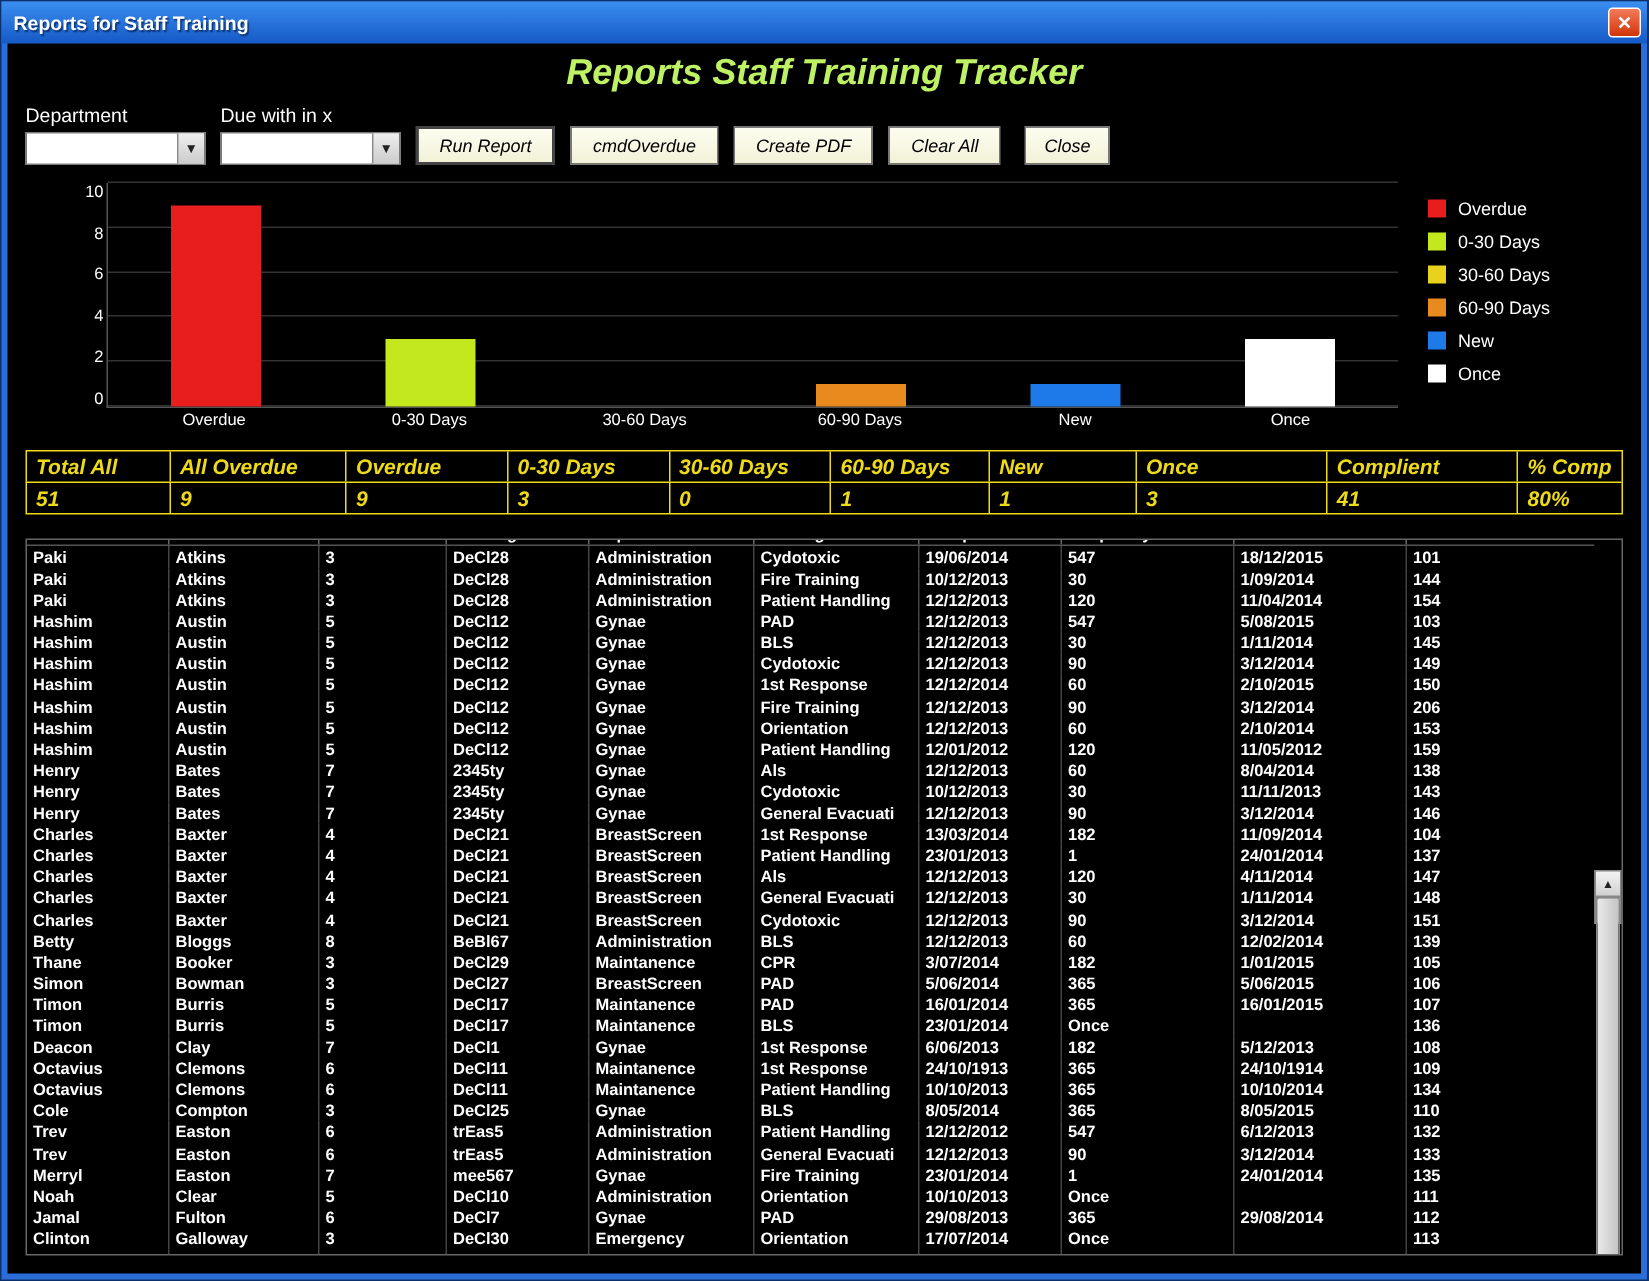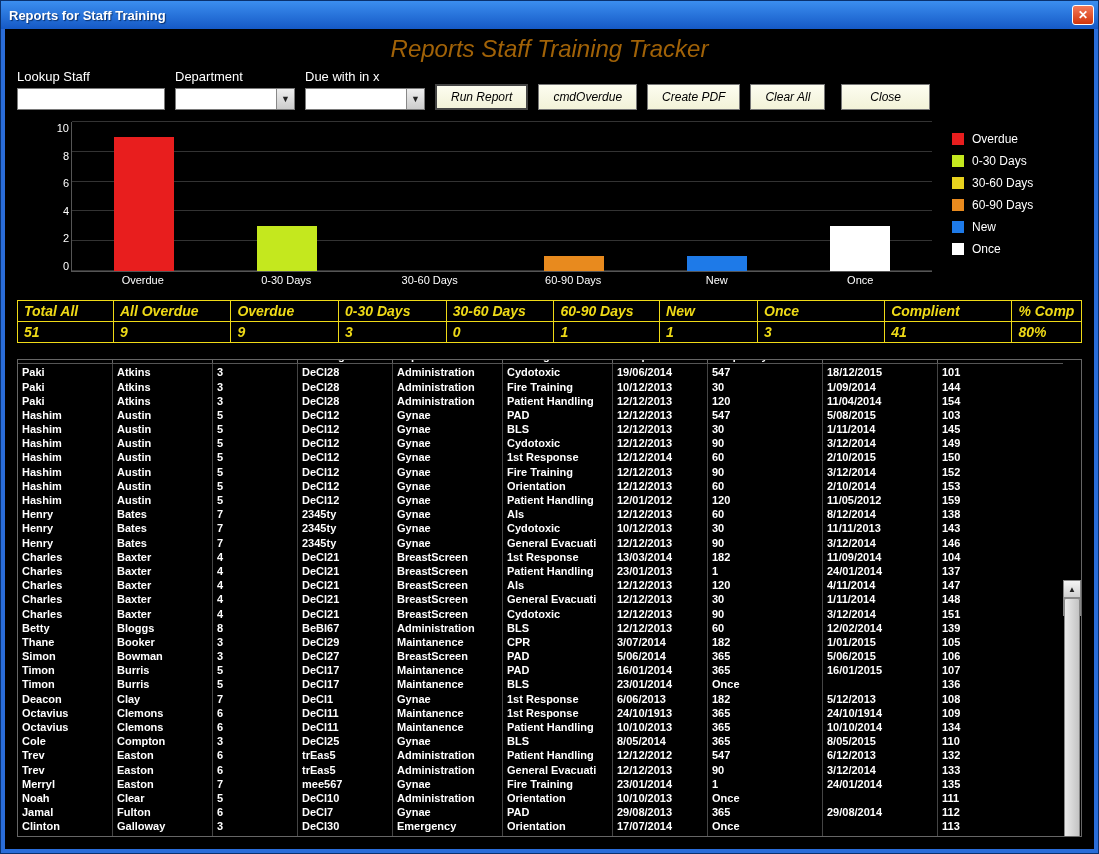--- a/index.html
+++ b/index.html
@@ -43,22 +43,22 @@
     top:28px; left:4px; right:4px; bottom:4px;
     background:#000;
     padding: 4px 12px 12px 12px;
     display:flex;
     flex-direction:column;
   }
   .app-title {
     text-align:center;
     font-size:24px;
     font-style:italic;
-    font-weight:normal;
-    color:#a16207;
+    font-weight:bold;
+    color:#bef264;
     font-family: Verdana, sans-serif;
     margin: 2px 0 6px 0;
   }
   .filters {
     display:flex;
     gap: 10px;
     align-items:flex-end;
     margin-bottom: 8px;
   }
   .field-lbl {
@@ -218,43 +218,39 @@
 <div class="window">
   <div class="titlebar">
     <span class="title">Reports for Staff Training</span>
     <div class="close-btn">✕</div>
   </div>
 
   <div class="client">
     <div class="app-title">Reports Staff Training Tracker</div>
 
     <div class="filters">
-      <div>
-        <div class="field-lbl">Lookup Staff</div>
-        <input class="txt" value="" style="">
-      </div>
       <div>
         <div class="field-lbl">Department</div>
         <span class="sel-wrap">
           <input class="sel" value="" style="">
           <span class="sel-arrow">▼</span>
         </span>
       </div>
       <div>
         <div class="field-lbl">Due with in x</div>
         <span class="sel-wrap">
           <input class="sel" value="" style="">
           <span class="sel-arrow">▼</span>
         </span>
       </div>
       <button class="btn" style="border:2px solid #444">Run Report</button>
       <button class="btn">cmdOverdue</button>
       <button class="btn">Create PDF</button>
       <button class="btn">Clear All</button>
-      <button class="btn" style="margin-left:6px;padding:0 28px">Close</button>
+      <button class="btn" style="margin-left:6px;padding:0 12px">Close</button>
     </div>
 
     <div class="chart-area">
       <div class="chart-plot">
         <div class="y-axis" id="yaxis">
             <div>10</div>
             <div>8</div>
             <div>6</div>
             <div>4</div>
             <div>2</div>
@@ -456,21 +452,21 @@
             <div class="grid-body-row">
               <div class="gc c0">Hashim</div>
               <div class="gc c1">Austin</div>
               <div class="gc c2">5</div>
               <div class="gc c3">DeCl12</div>
               <div class="gc c4">Gynae</div>
               <div class="gc c5">Fire Training</div>
               <div class="gc c6">12/12/2013</div>
               <div class="gc c7">90</div>
               <div class="gc c8">3/12/2014</div>
-              <div class="gc c9">152</div>
+              <div class="gc c9">206</div>
             </div>
             <div class="grid-body-row">
               <div class="gc c0">Hashim</div>
               <div class="gc c1">Austin</div>
               <div class="gc c2">5</div>
               <div class="gc c3">DeCl12</div>
               <div class="gc c4">Gynae</div>
               <div class="gc c5">Orientation</div>
               <div class="gc c6">12/12/2013</div>
               <div class="gc c7">60</div>
@@ -491,21 +487,21 @@
             </div>
             <div class="grid-body-row">
               <div class="gc c0">Henry</div>
               <div class="gc c1">Bates</div>
               <div class="gc c2">7</div>
               <div class="gc c3">2345ty</div>
               <div class="gc c4">Gynae</div>
               <div class="gc c5">Als</div>
               <div class="gc c6">12/12/2013</div>
               <div class="gc c7">60</div>
-              <div class="gc c8">8/12/2014</div>
+              <div class="gc c8">8/04/2014</div>
               <div class="gc c9">138</div>
             </div>
             <div class="grid-body-row">
               <div class="gc c0">Henry</div>
               <div class="gc c1">Bates</div>
               <div class="gc c2">7</div>
               <div class="gc c3">2345ty</div>
               <div class="gc c4">Gynae</div>
               <div class="gc c5">Cydotoxic</div>
               <div class="gc c6">10/12/2013</div>

